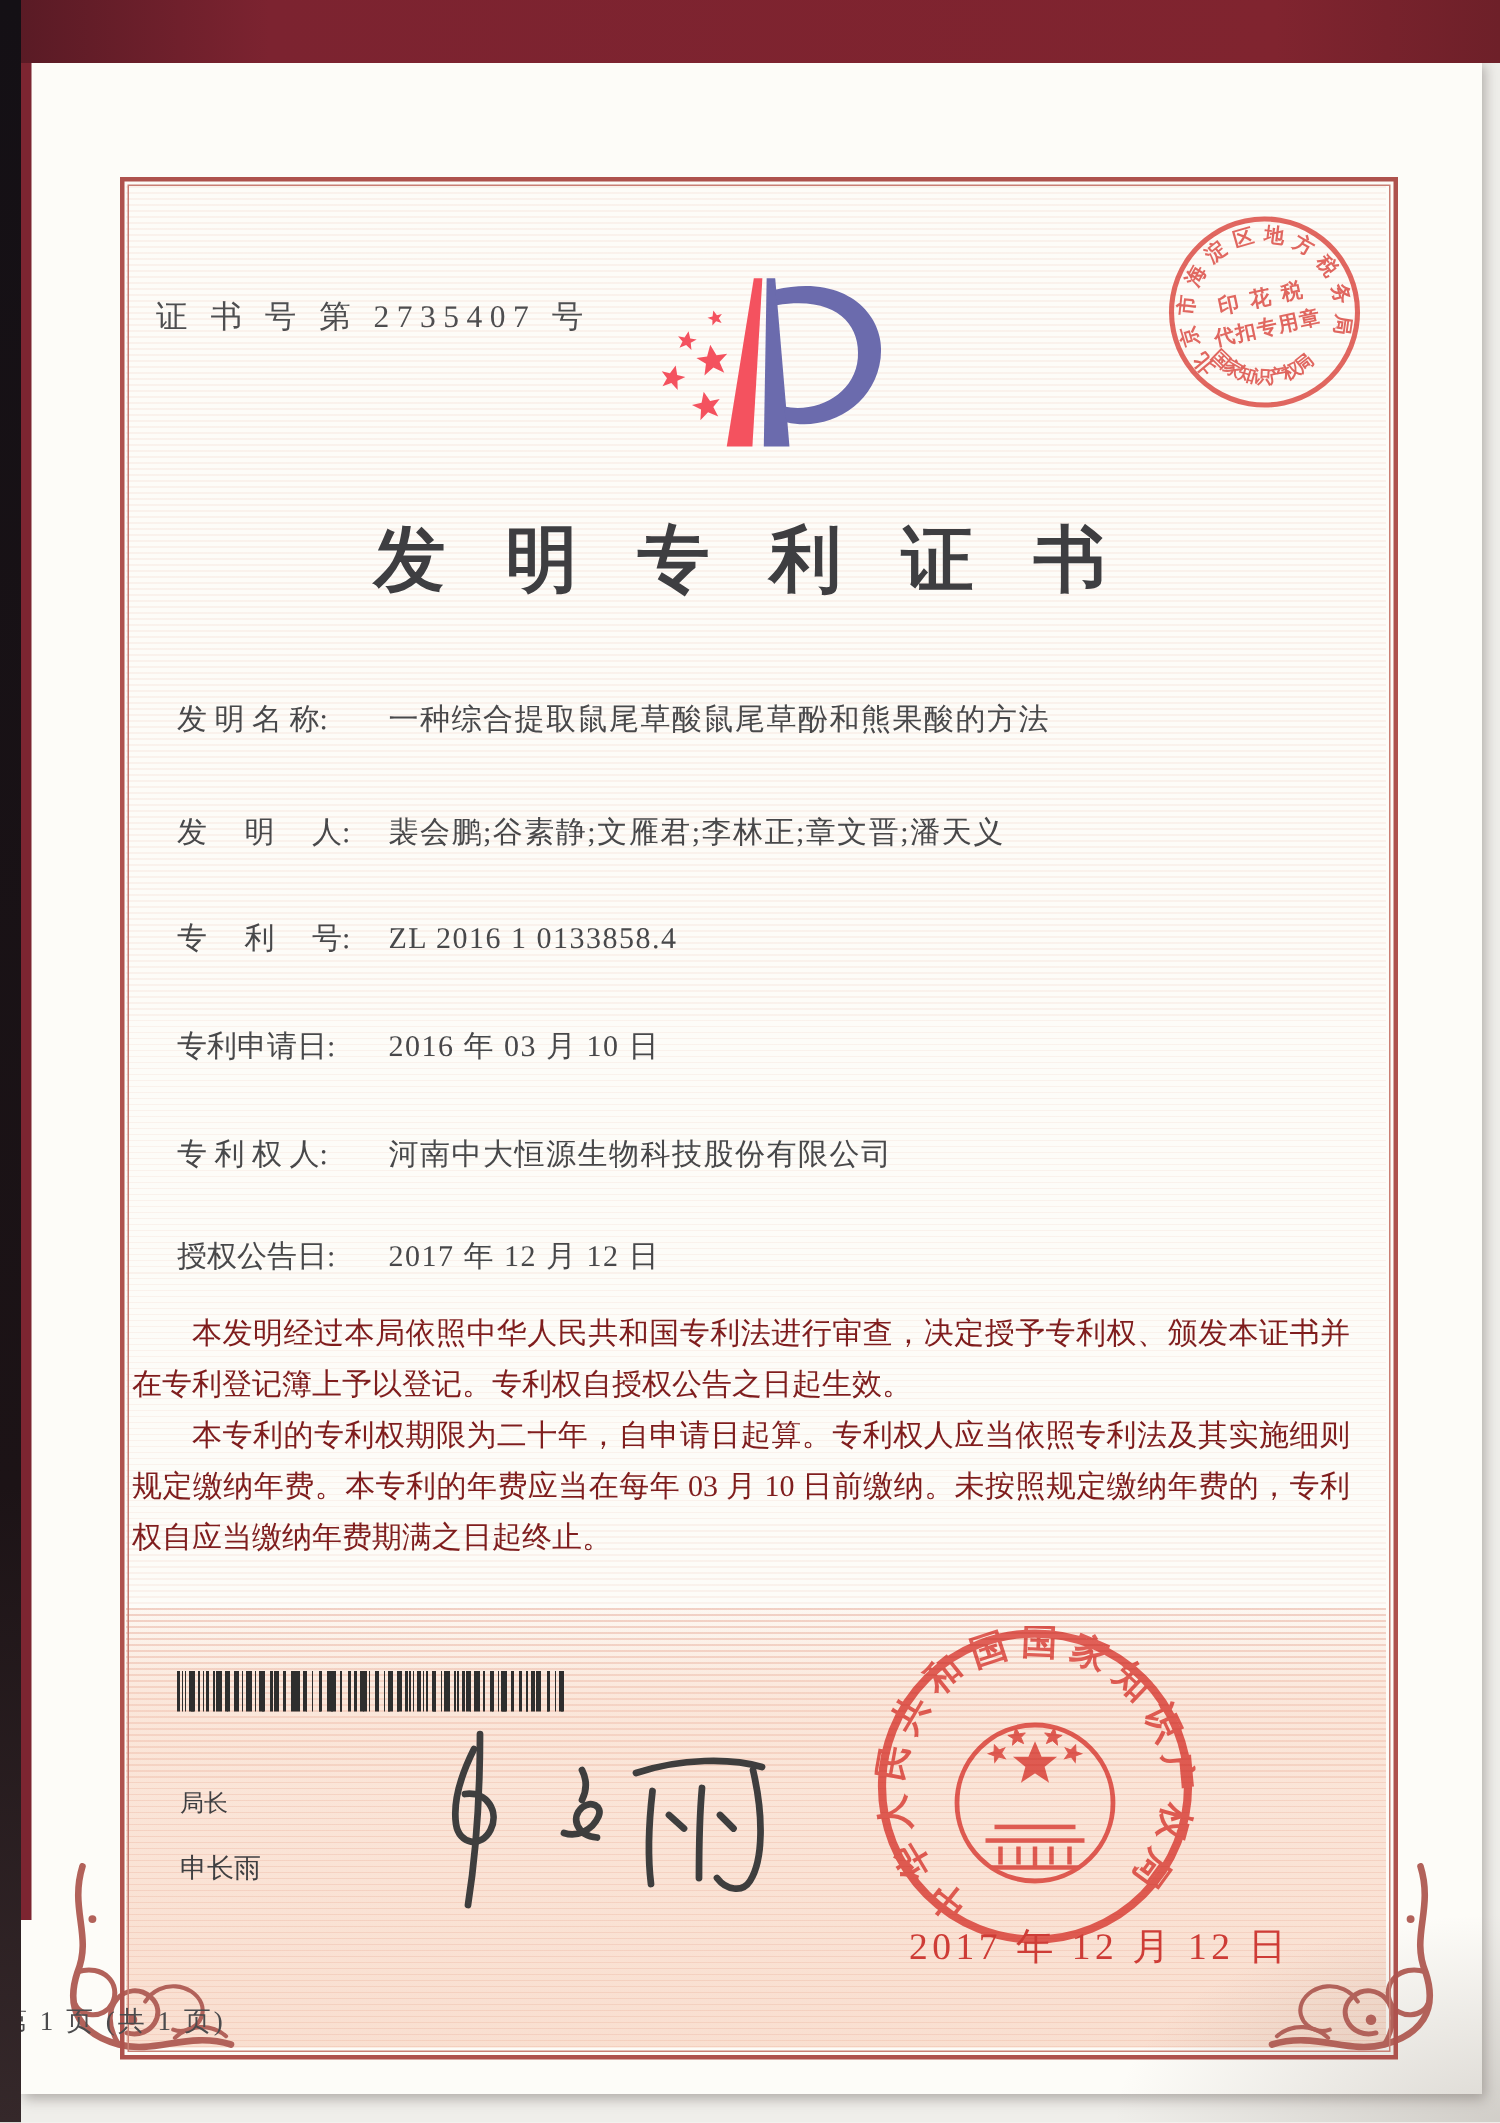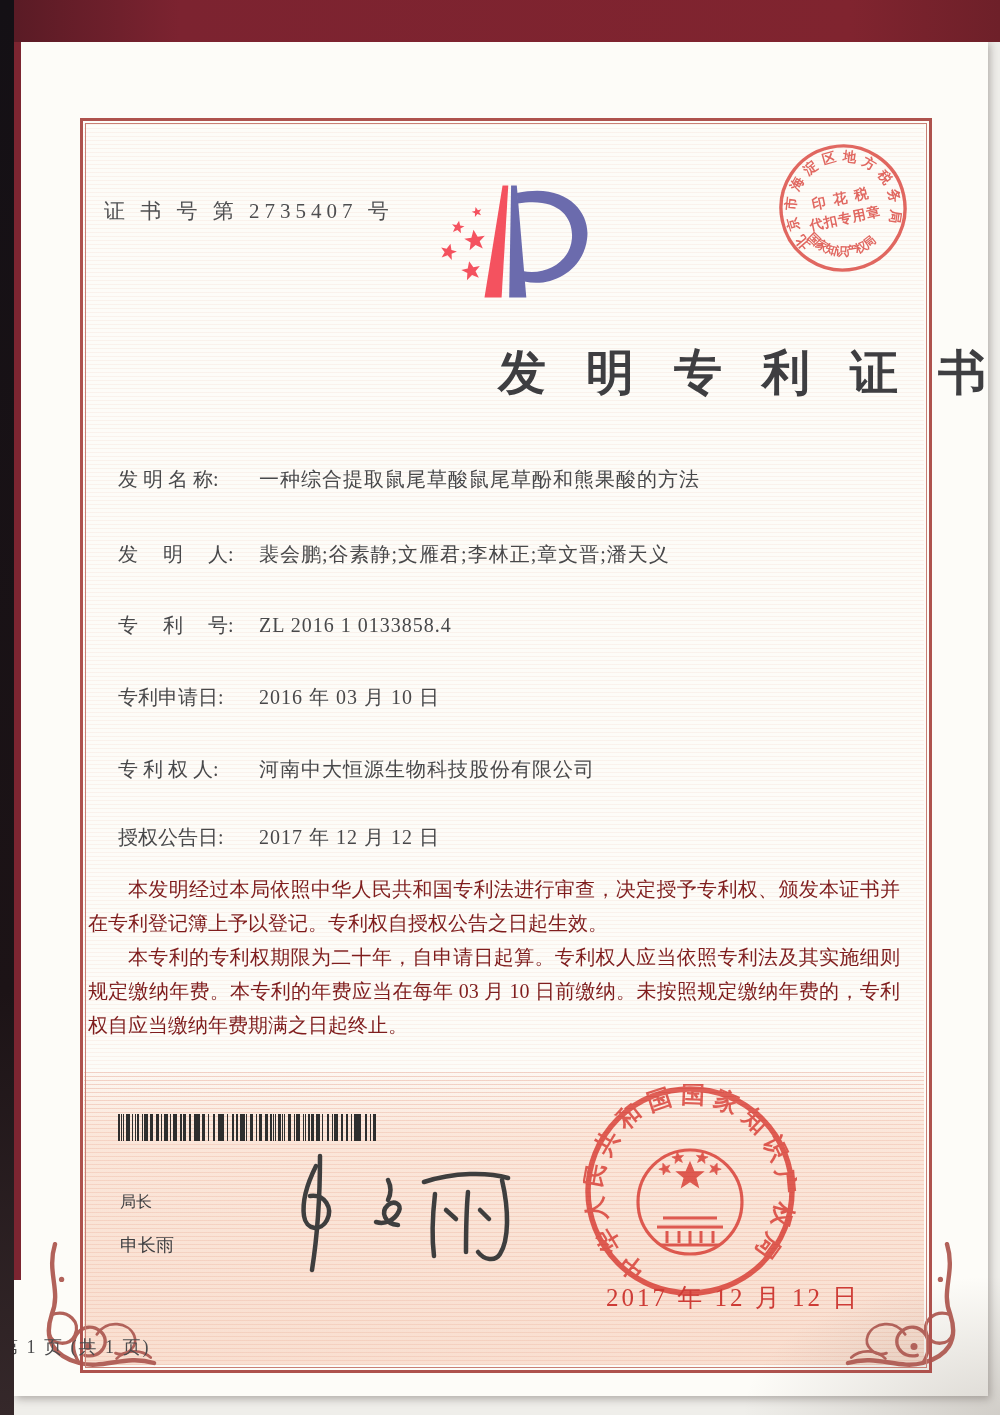--- a/index.html
+++ b/index.html
@@ -20,21 +20,21 @@
   .frame::after{content:"";position:absolute;left:2px;top:2px;right:2px;bottom:2px;border:1px solid #c97f74;}
   
   .flourish{position:absolute;z-index:2;}
   .fl-bl{left:44px;top:1242px;}
   .fl-br{left:826px;top:1242px;transform:scaleX(-1);}
   
   .cert-no{position:absolute;left:104px;top:197px;font-size:21px;letter-spacing:5px;color:#4e4e50;z-index:4;}
   
   .logo{position:absolute;left:418px;top:181px;z-index:4;}
   
-  .title{position:absolute;left:0;top:341px;width:1000px;text-align:right;font-size:48px;font-weight:600;color:#3e3e41;letter-spacing:14px;z-index:4;}
+  .title{position:absolute;left:0;top:341px;width:1000px;text-align:center;font-size:48px;font-weight:600;color:#3e3e41;letter-spacing:14px;z-index:4;}
   
   .field{position:absolute;left:118px;font-size:20px;color:#48484a;z-index:4;white-space:nowrap;}
   .field .lab{display:inline-block;min-width:136px;}
   .field .val{letter-spacing:1px;}
   .f0{top:466px;}.f1{top:541px;}.f2{top:612px;}.f3{top:684px;}.f4{top:756px;}.f5{top:824px;}
   
   .paras{position:absolute;left:88px;top:872px;width:812px;font-size:20px;line-height:34px;color:#7f1d1d;text-align:justify;z-index:4;}
   .paras p{margin:0;text-indent:2em;}
   
   .barcode{position:absolute;left:118px;top:1114px;width:258px;height:27px;z-index:4;

